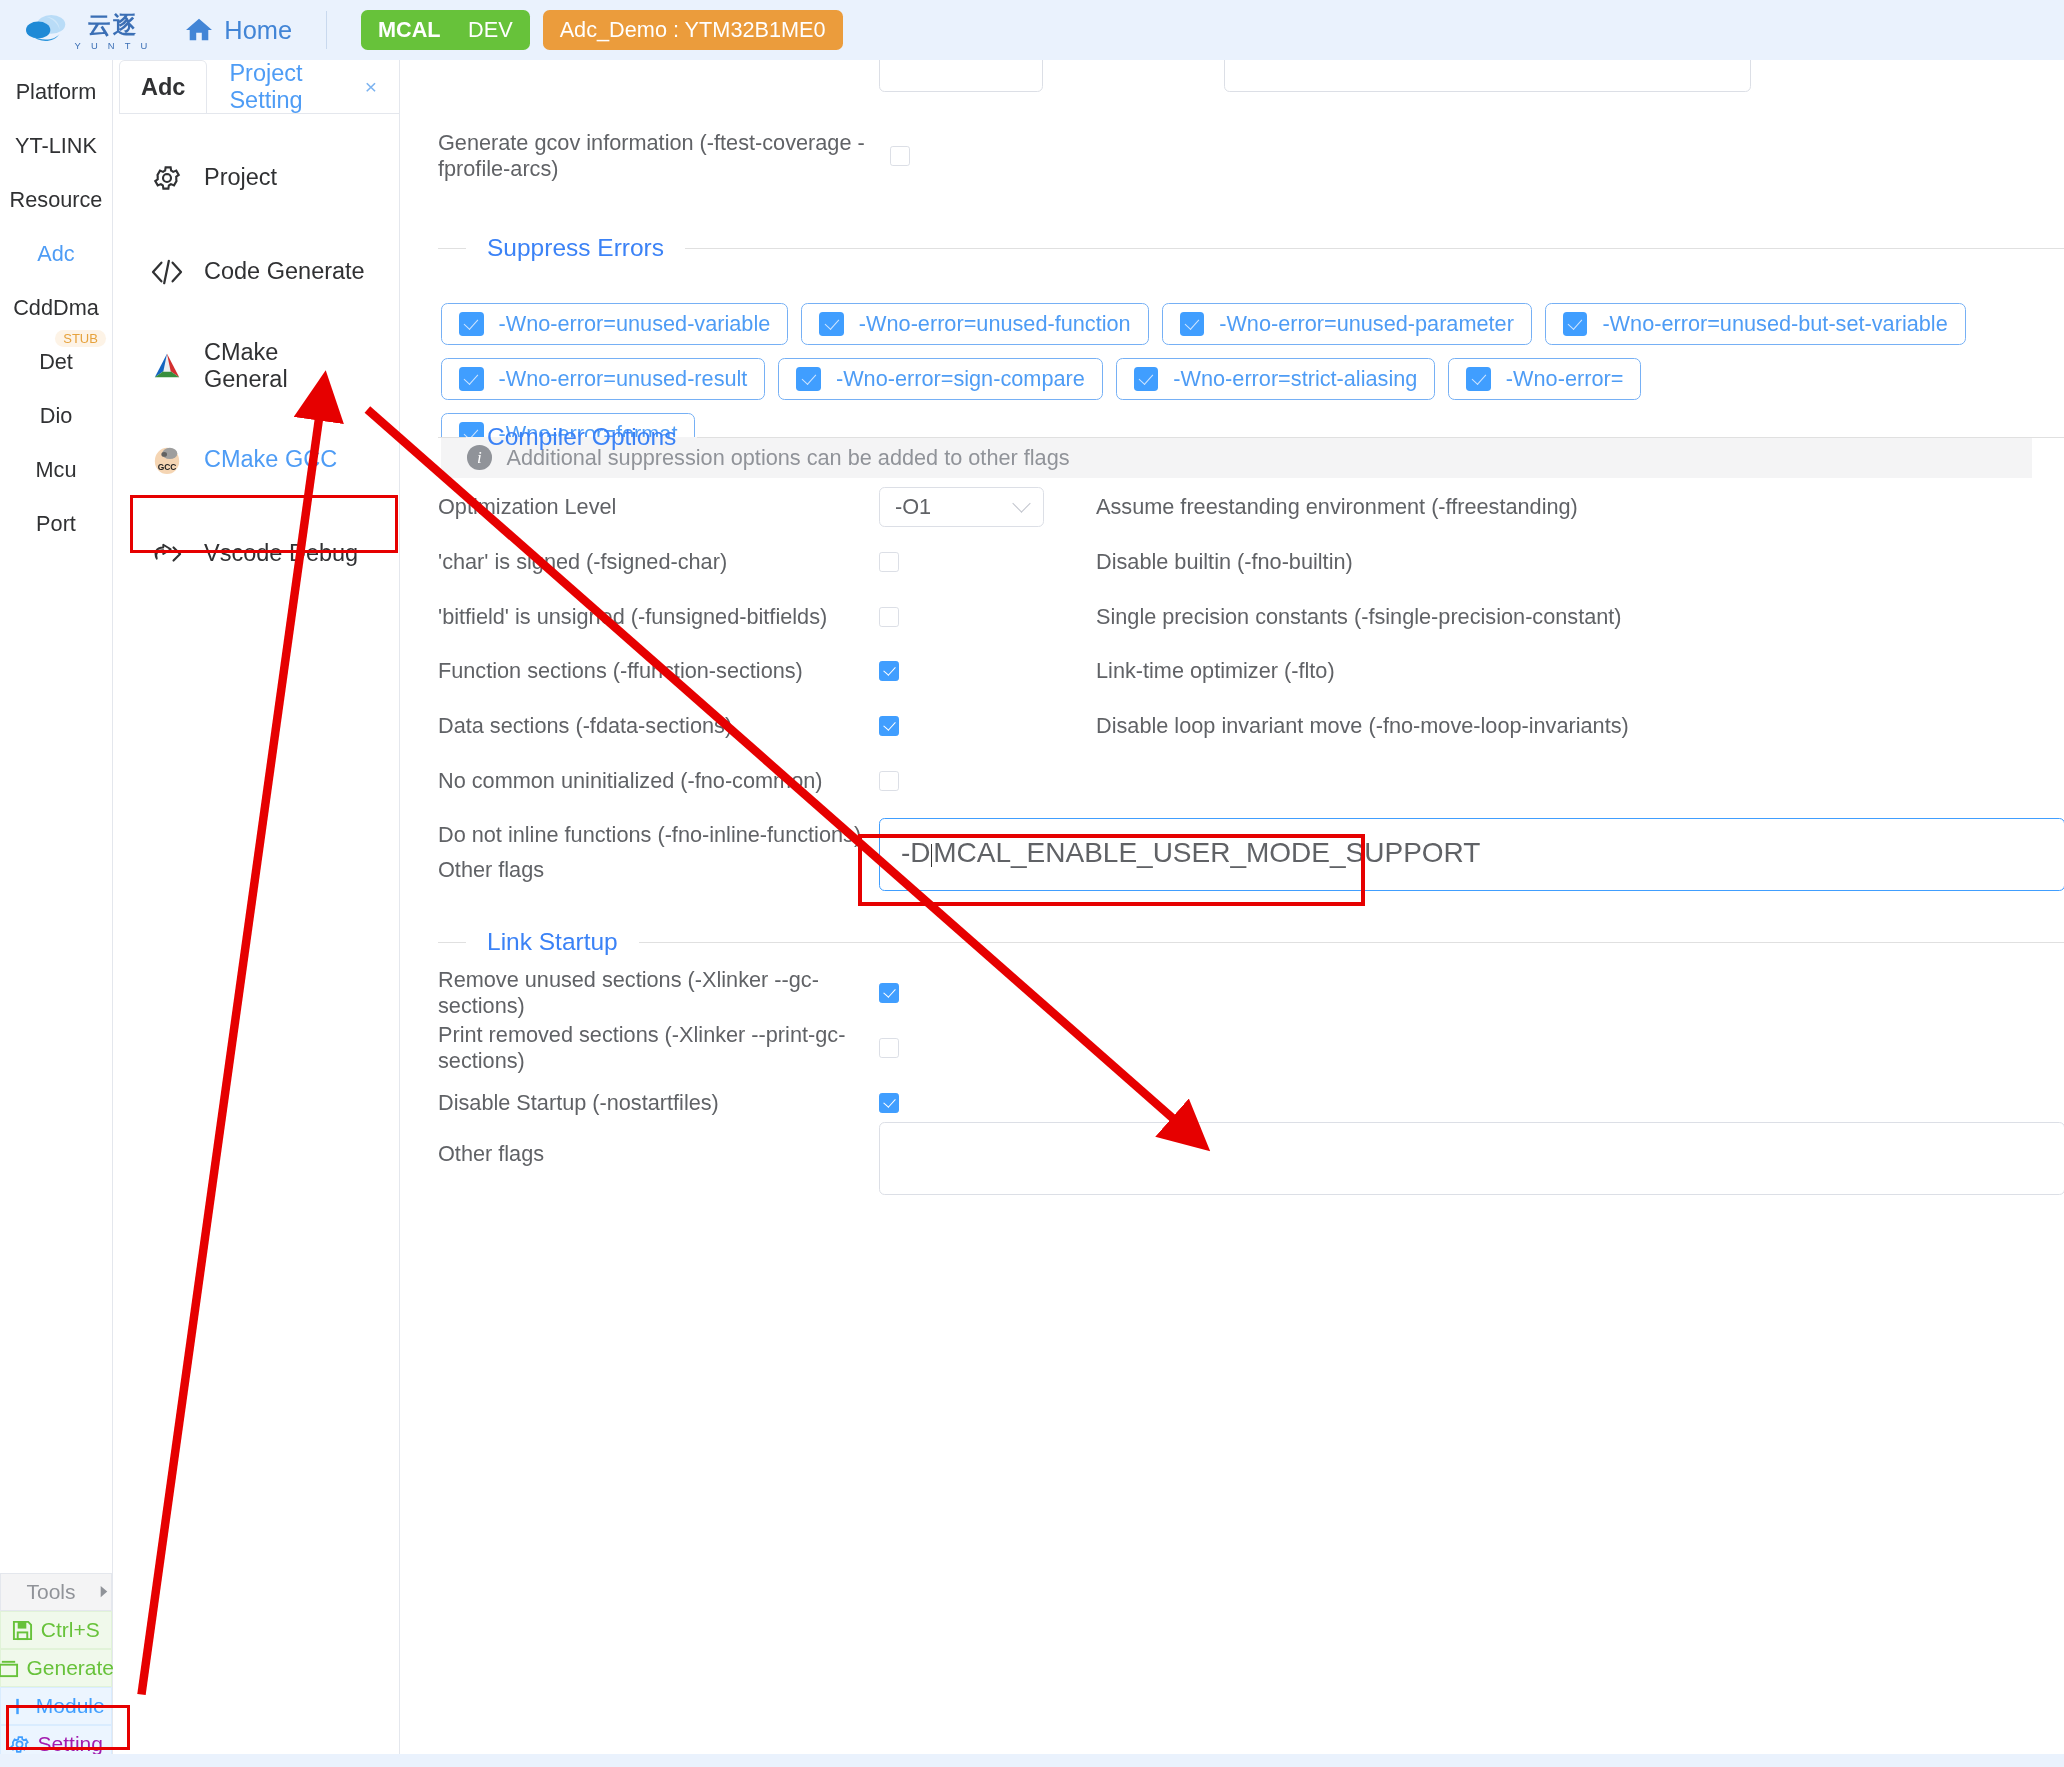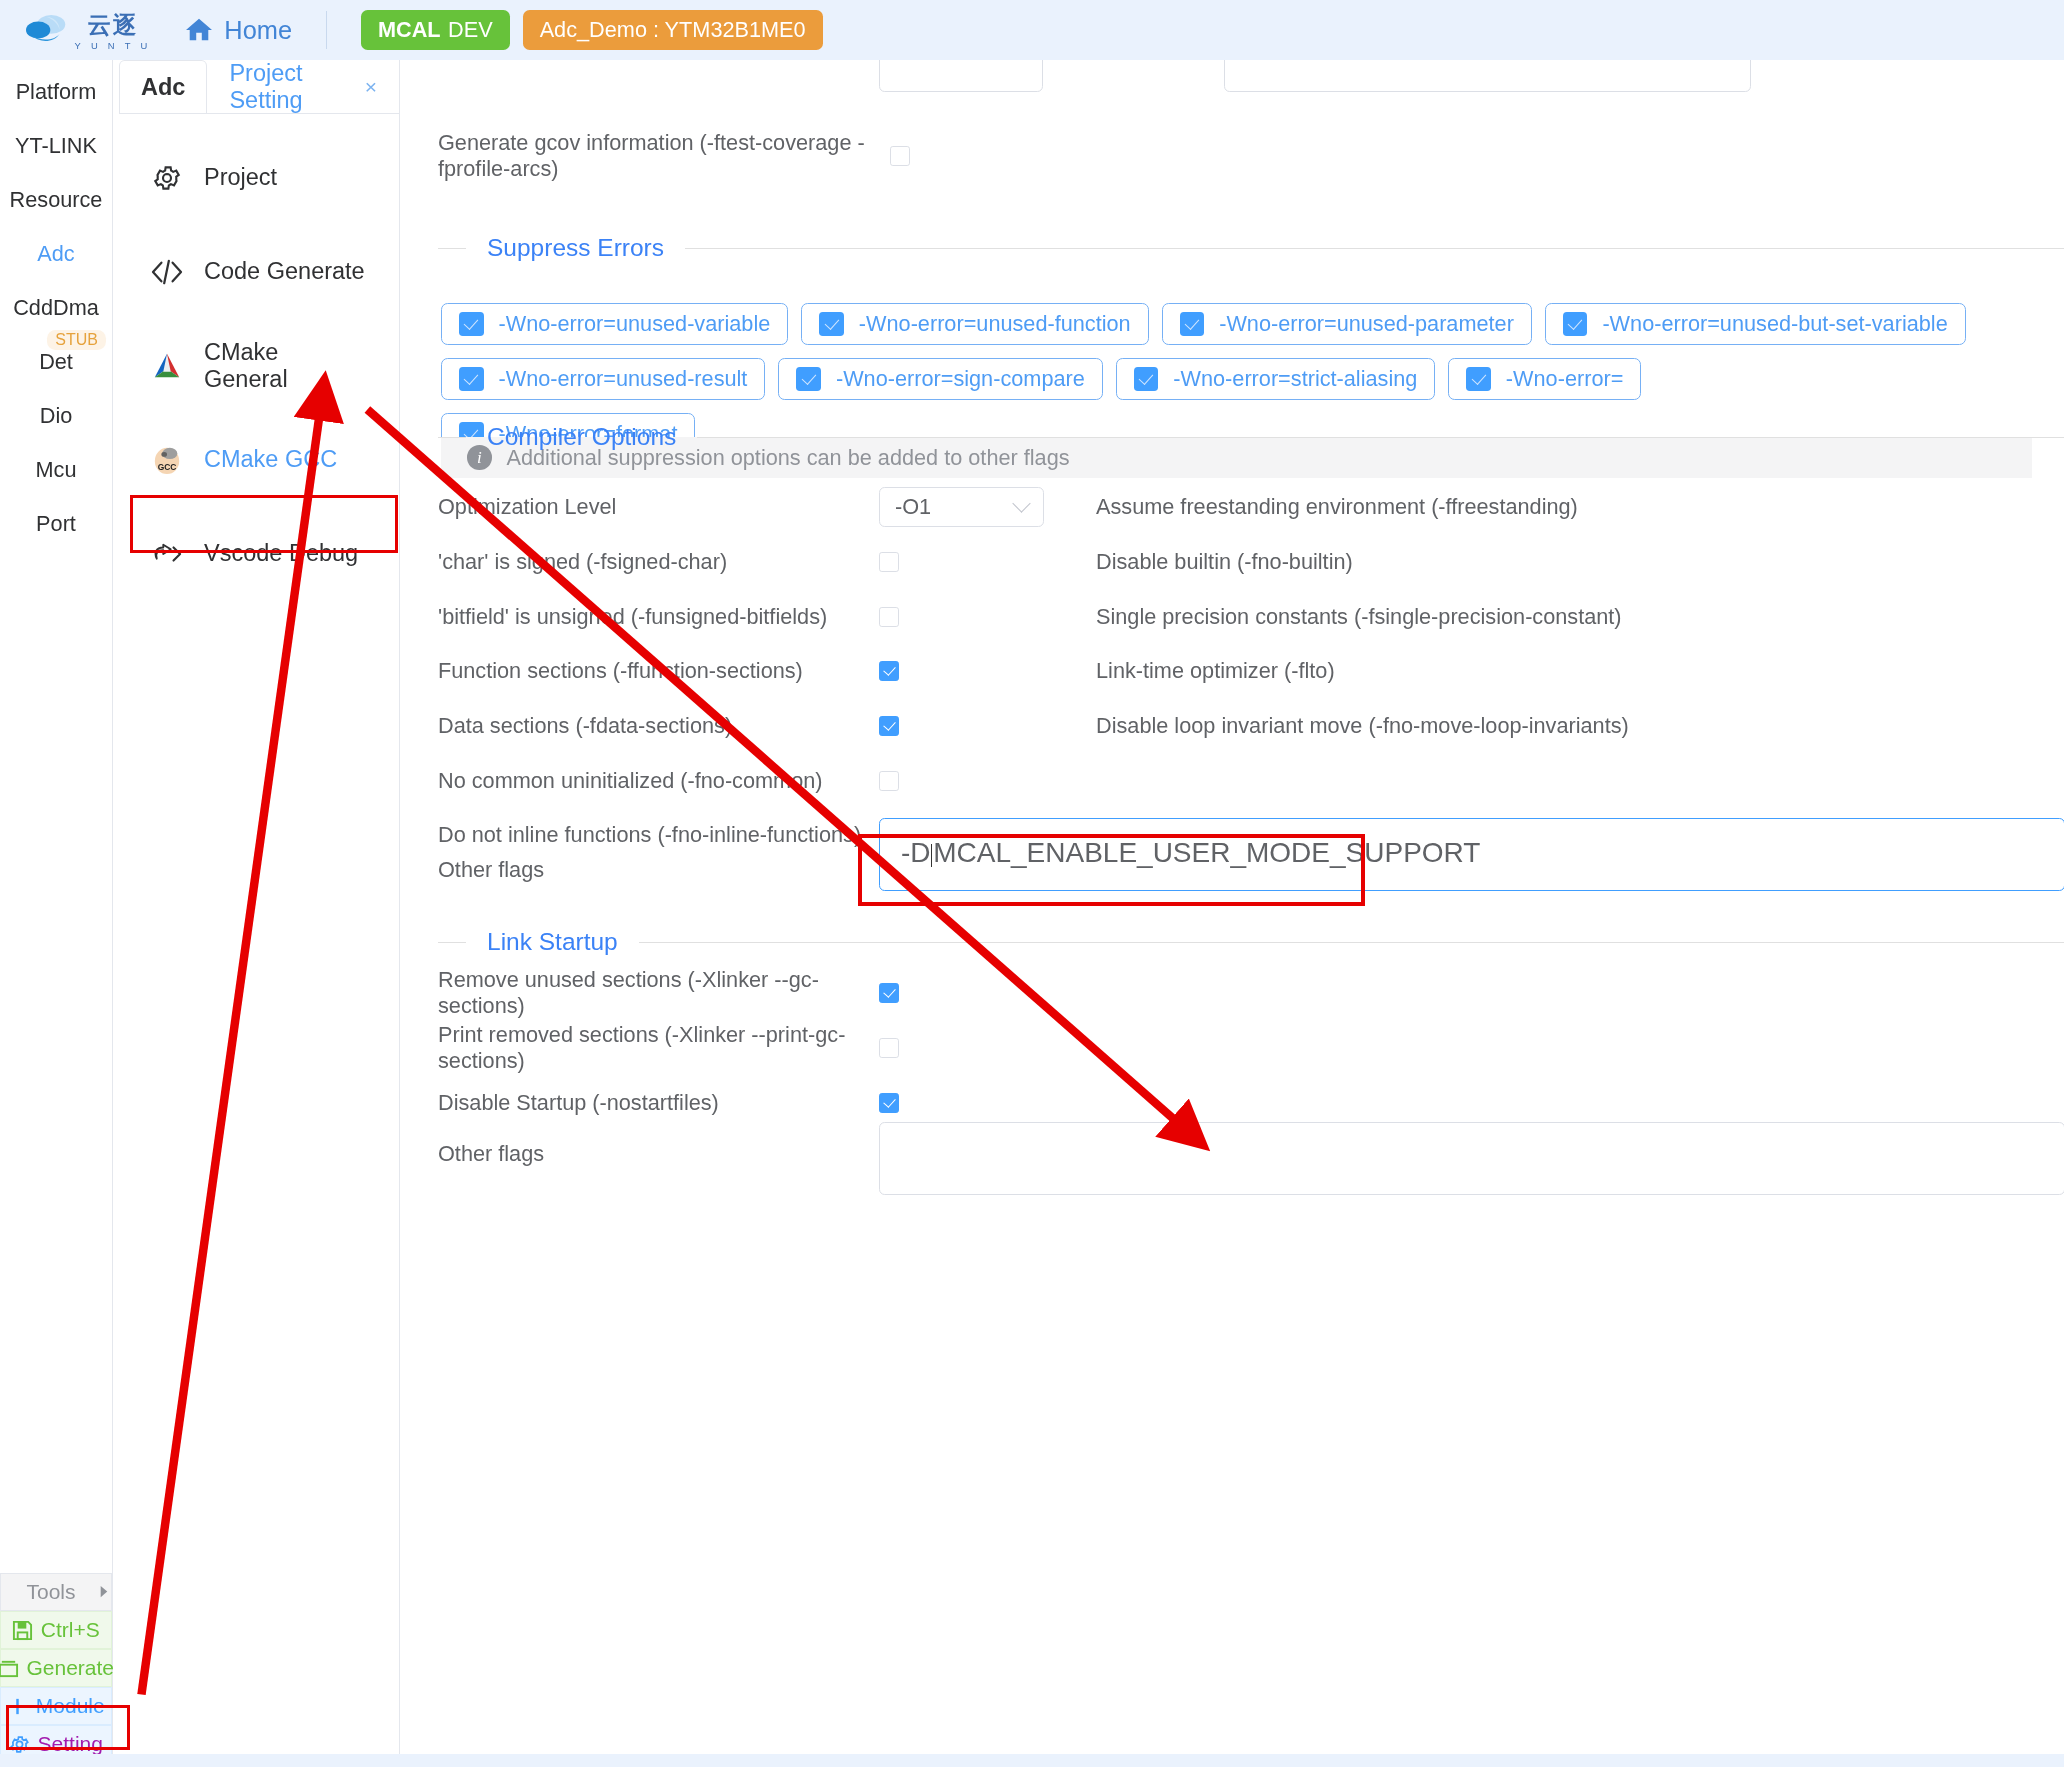--- a/index.html
+++ b/index.html
@@ -19,40 +19,40 @@
   }
   .logo-wrap { display: flex; align-items: center; margin-left: 26px; }
   .logo-mark { width: 43px; height: 38px; position: relative; }
   .logo-text { margin-left: 5.6px; display: flex; flex-direction: column; align-items: center; }
   .logo-cn { font-size: 23.5px; color: #3b6fb5; letter-spacing: 1.9px; font-weight: bold; font-family: "DejaVu Sans", sans-serif; }
   .logo-en { font-size: 9.4px; color: #3b6fb5; letter-spacing: 3.8px; margin-top: -1.9px; }
   .home-link { display: flex; align-items: center; margin-left: 34px; gap: 11.3px; cursor: pointer; }
   .home-label { font-size: 25.4px; color: #4285d6; }
   .hdr-sep { width: 0.9px; height: 38px; background: #c9d9ee; margin-left: 34px; }
   .badge { border-radius: 6.6px; padding: 0 17px; height: 40px; display: flex; align-items: center;
-           font-size: 21.7px; color: #fff; white-space: nowrap; cursor: pointer; }
+           font-size: 21.7px; color: #fff; white-space: nowrap; cursor: pointer; gap: 20px; }
   .badge-mcal { background: #67c23a; margin-left: 34px; }
   .badge-mcal b { font-weight: bold; margin-right: 7.5px; }
   .badge-proj { background: #eb9c3c; margin-left: 13px; }
 
   
   .leftrail {
     position: absolute; left: 0; top: 60px; width: 113px; height: 1707px;
     background: #fff; border-right: 0.9px solid #e4e7ed;
     display: flex; flex-direction: column;
   }
   .rail-items { padding-top: 13px; flex: 1; }
   .rail-item {
     height: 38px; display: flex; align-items: center; justify-content: center;
     font-size: 21.7px; color: #303133; cursor: pointer; position: relative; margin-bottom: 16px;
   }
   .rail-item.active { color: #4e9cf5; }
   .rail-stub {
     position: absolute; right: 5.6px; top: -13px;
-    background: #fdf3e6; color: #e6a23c; font-size: 16px;
+    background: #fdf3e6; color: #e6a23c; font-size: 13px;
     border-radius: 8.5px; padding: 0.9px 8.5px;
   }
   .rail-bottom { padding-bottom: 3.8px; }
   .rail-btn {
     height: 38px; display: flex; align-items: center; justify-content: center; gap: 7.5px;
     font-size: 21px; border: 0.9px solid #e4e7ed; cursor: pointer; margin-top: 0px;
   }
   .rail-btn.tools { background: #f4f4f5; color: #909399; justify-content: flex-end; }
   .rail-btn.save { background: #f0f9eb; color: #67c23a; border-color: #e1f3d8; }
   .rail-btn.gen  { background: #f0f9eb; color: #67c23a; border-color: #e1f3d8; }

